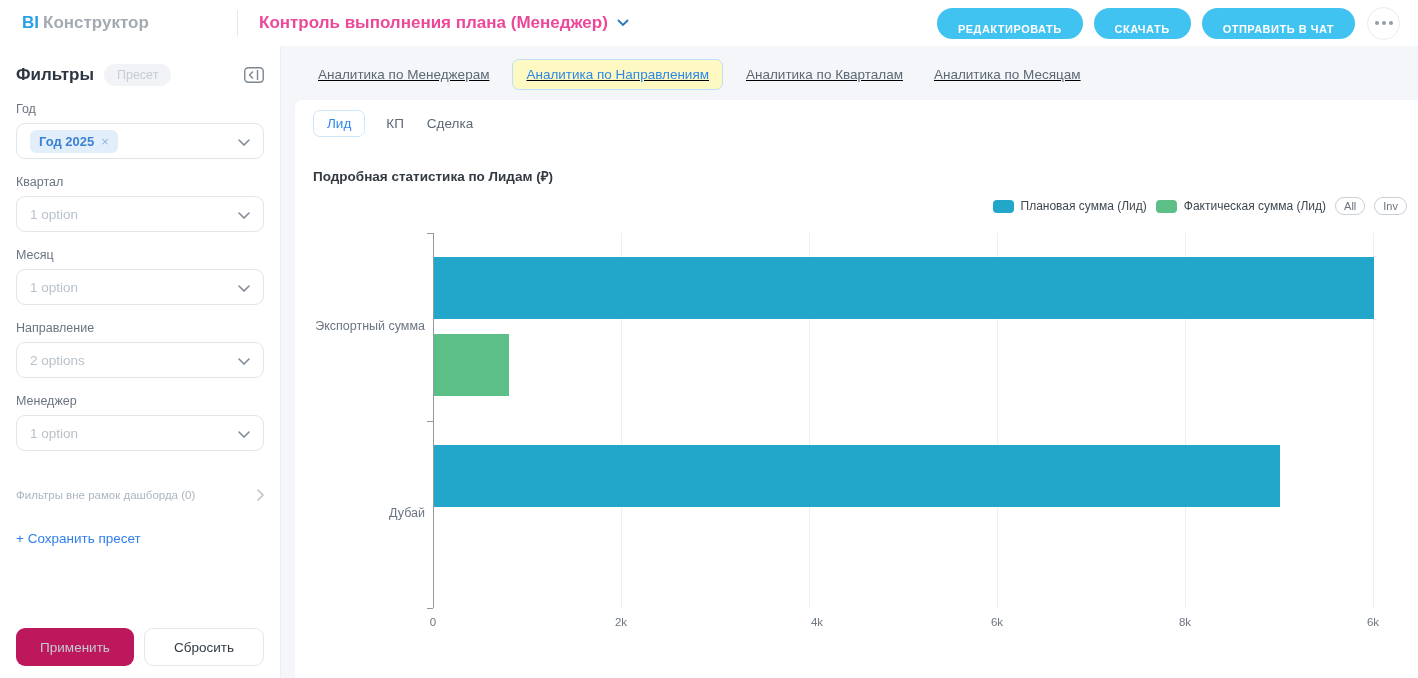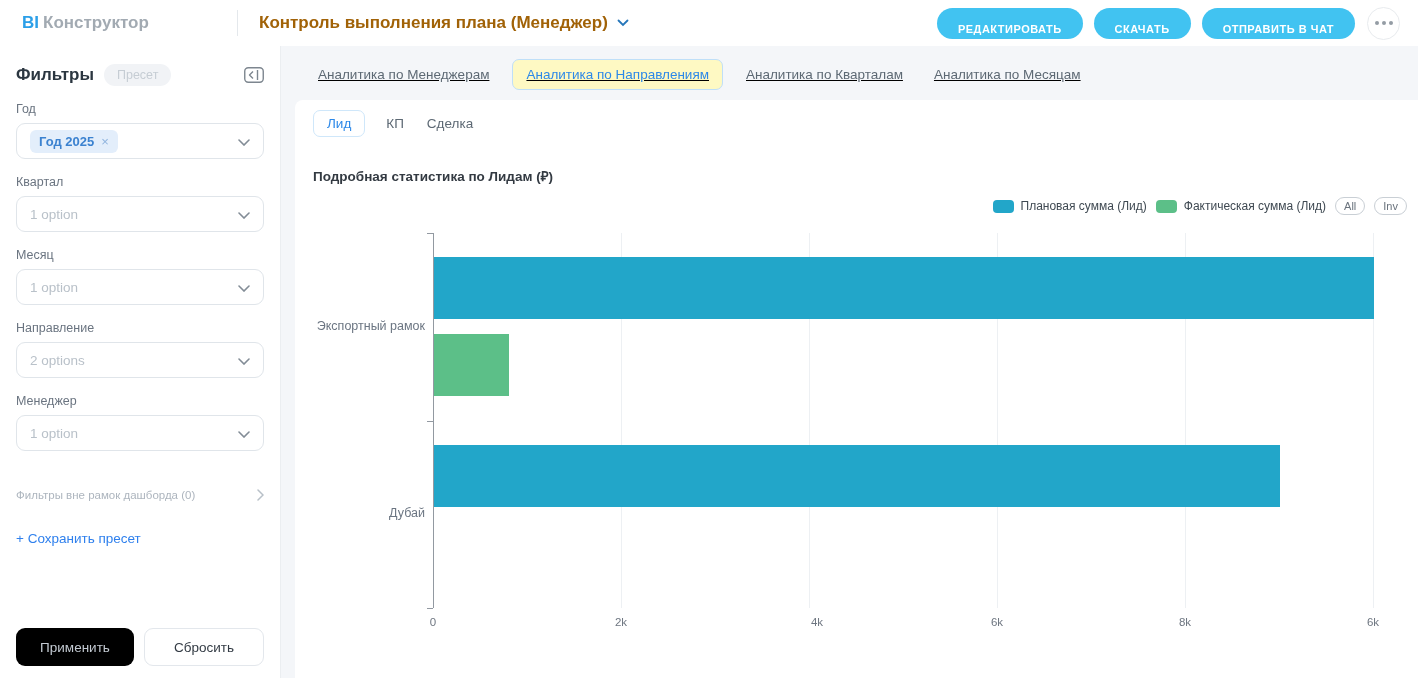--- a/index.html
+++ b/index.html
@@ -6,21 +6,21 @@
   .app{position:relative;width:1418px;height:678px;overflow:hidden;background:#fff;
        font-family:"Liberation Sans",sans-serif;-webkit-font-smoothing:antialiased;}
 
   
   header{position:absolute;left:0;top:0;right:0;height:46px;background:#fff;display:flex;
          align-items:center;padding:0 18px 0 22px;box-sizing:border-box;z-index:3;}
   .logo{width:215px;font-size:17px;font-weight:bold;white-space:nowrap;}
   .logo .bi{color:#2b9fe8;}
   .logo .rest{color:#a2aab2;margin-left:4px;}
   .vdiv{width:1px;height:26px;background:#e4e8ec;margin-right:21px;}
-  .dash-title{display:flex;align-items:center;gap:9px;color:#a16207;font-size:17px;
+  .dash-title{display:flex;align-items:center;gap:9px;color:#ec4899;font-size:17px;
               font-weight:bold;cursor:pointer;}
   .spacer{flex:1;}
   .pill{margin-left:11px;background:#41c3f1;color:#fff;border:none;border-radius:17px;
         height:31px;padding:15px 21px;font-size:11px;font-weight:bold;letter-spacing:.5px;
         font-family:inherit;cursor:pointer;}
   .more{margin-left:12px;width:33px;height:33px;border-radius:50%;background:#fff;
         border:1px solid #e8ebee;display:flex;align-items:center;justify-content:center;
         gap:3px;cursor:pointer;}
   .more i{width:4px;height:4px;border-radius:50%;background:#949ca4;display:block;}
 
@@ -40,21 +40,21 @@
   .tag{background:#e3eefb;color:#3b82d0;font-size:13px;font-weight:bold;padding:4px 9px;
        border-radius:6px;display:flex;align-items:center;gap:7px;}
   .tag .x{color:#8fb4de;font-weight:normal;font-size:13px;cursor:pointer;}
   .outer-filters{margin-top:38px;display:flex;align-items:center;justify-content:space-between;
                  color:#adb5be;font-size:11.5px;cursor:pointer;}
   .save-preset{display:block;margin-top:30px;color:#2f80ed;font-size:13.5px;cursor:pointer;
                text-decoration:none;}
   .side-actions{position:absolute;left:16px;right:16px;bottom:12px;display:flex;gap:10px;}
   .side-actions button{flex:1;height:38px;border-radius:9px;font-size:13.5px;
                        font-family:inherit;cursor:pointer;}
-  .apply{background:#000000;color:#c3cad2;border:none;}
+  .apply{background:#be185d;color:#c3cad2;border:none;}
   .reset{background:#fff;color:#333b44;border:1px solid #e3e7ec;}
 
   
   main{position:absolute;left:281px;top:46px;right:0;bottom:0;background:#f4f6f9;overflow:hidden;}
   .tabs{display:flex;gap:15px;align-items:center;margin:12px 0 0 29px;height:32px;text-decoration:underline;}
   .tab{font-size:13.5px;color:#5d6974;padding:7px 8px;cursor:pointer;white-space:nowrap;}
   .tab.active{background:#fef9c3;border:1px solid #bfdff8;border-radius:7px;color:#2c88e8;
               padding:7px 13px;}
   .card{margin:10px 0 0 14px;background:#fff;border-radius:8px 0 0 0;
         height:calc(100% - 54px);box-sizing:border-box;padding:10px 11px 0 18px;
@@ -203,21 +203,21 @@
             <span>Плановая сумма (Лид)</span>
           </div>
           <div class="legend-item">
             <span class="swatch" style="background: rgb(92, 191, 136);"></span>
             <span>Фактическая сумма (Лид)</span>
           </div>
           <button class="legend-btn">All</button>
           <button class="legend-btn">Inv</button>
         </div>
       <div class="plot-wrap" id="plot">
-          <div class="cat-label" style="top: 85.75px;">Экспортный рамок</div>
+          <div class="cat-label" style="top: 85.75px;">Экспортный сумма</div>
           <div class="cat-label" style="top: 273.25px;">Дубай</div>
           <div class="plot">
             <div class="axis"></div>
             <div class="gridline" style="left: 188px;"></div>
             <div class="gridline" style="left: 376px;"></div>
             <div class="gridline" style="left: 564px;"></div>
             <div class="gridline" style="left: 752px;"></div>
             <div class="gridline" style="left: 940px;"></div>
             <div class="tickmark" style="top: 0px;"></div>
             <div class="tickmark" style="top: 187.5px;"></div>

